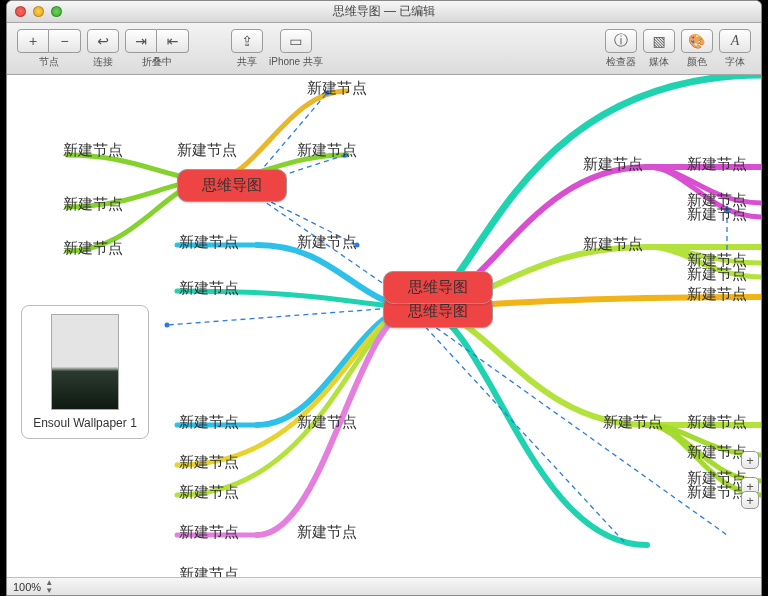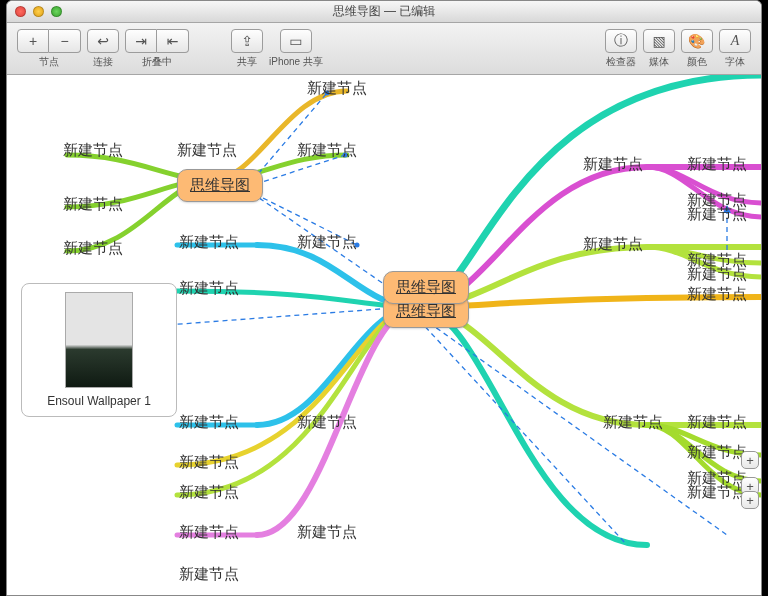--- a/index.html
+++ b/index.html
@@ -41,22 +41,22 @@
   .tb-btn:only-child  { border-radius:4px; }
   .tb-btn + .tb-btn { border-left:none; }
   .spacer { flex:1; }
   .icon { display:inline-block; }
 
   .canvas { flex:1; position:relative; background:#fff; overflow:hidden; }
   .node {
     position:absolute; font-size:15px; color:#333; white-space:nowrap;
   }
   .root {
-    border:1px solid #999; border-radius:10px; background:#fdba74;
-    padding:6px 12px; box-shadow:0 1px 2px rgba(0,0,0,.15);text-decoration:underline;
+    border:1px solid #999; border-radius:10px; background:#ef4444;
+    padding:6px 24px; box-shadow:0 1px 2px rgba(0,0,0,.15);
   }
   .media-card {
     position:absolute; border:1px solid #bbb; border-radius:8px;
     padding:8px; background:#fff; text-align:center; font-size:12px; color:#333;
   }
   .media-card .thumb {
     width:68px; height:96px; margin:0 auto 6px;
     background:linear-gradient(#e4e4e4 0%,#e4e4e4 55%,#2b3a2e 60%,#0f1a12 100%);
     border:1px solid #aaa;
   }
@@ -261,23 +261,27 @@
     <div class="node" style="left:576px;top:160px">新建节点</div>
     <div class="node" style="left:680px;top:176px">新建节点</div>
     <div class="node" style="left:680px;top:190px">新建节点</div>
     <div class="node" style="left:680px;top:210px">新建节点</div>
     <div class="node" style="left:596px;top:338px">新建节点</div>
     <div class="node" style="left:680px;top:338px">新建节点</div>
     <div class="node" style="left:680px;top:368px">新建节点</div>
     <div class="node" style="left:680px;top:394px">新建节点</div>
     <div class="node" style="left:680px;top:408px">新建节点</div>
 
-    <div class="media-card" style="left:14px;top:208px;width:156px">
+    <div class="media-card" style="left:14px;top:230px;width:128px">
       <div class="thumb"></div>
       <div>Ensoul Wallpaper 1</div>
     </div>
 
     <div class="plus-badge" style="right:2px;top:376px">+</div>
     <div class="plus-badge" style="right:2px;top:402px">+</div>
     <div class="plus-badge" style="right:2px;top:416px">+</div>
   </div>
 
+  <div class="statusbar">
+    <span>100%</span>
+    <span class="zoom-step">▲<br>▼</span>
+  </div>
 </div>
 
 </body></html>

